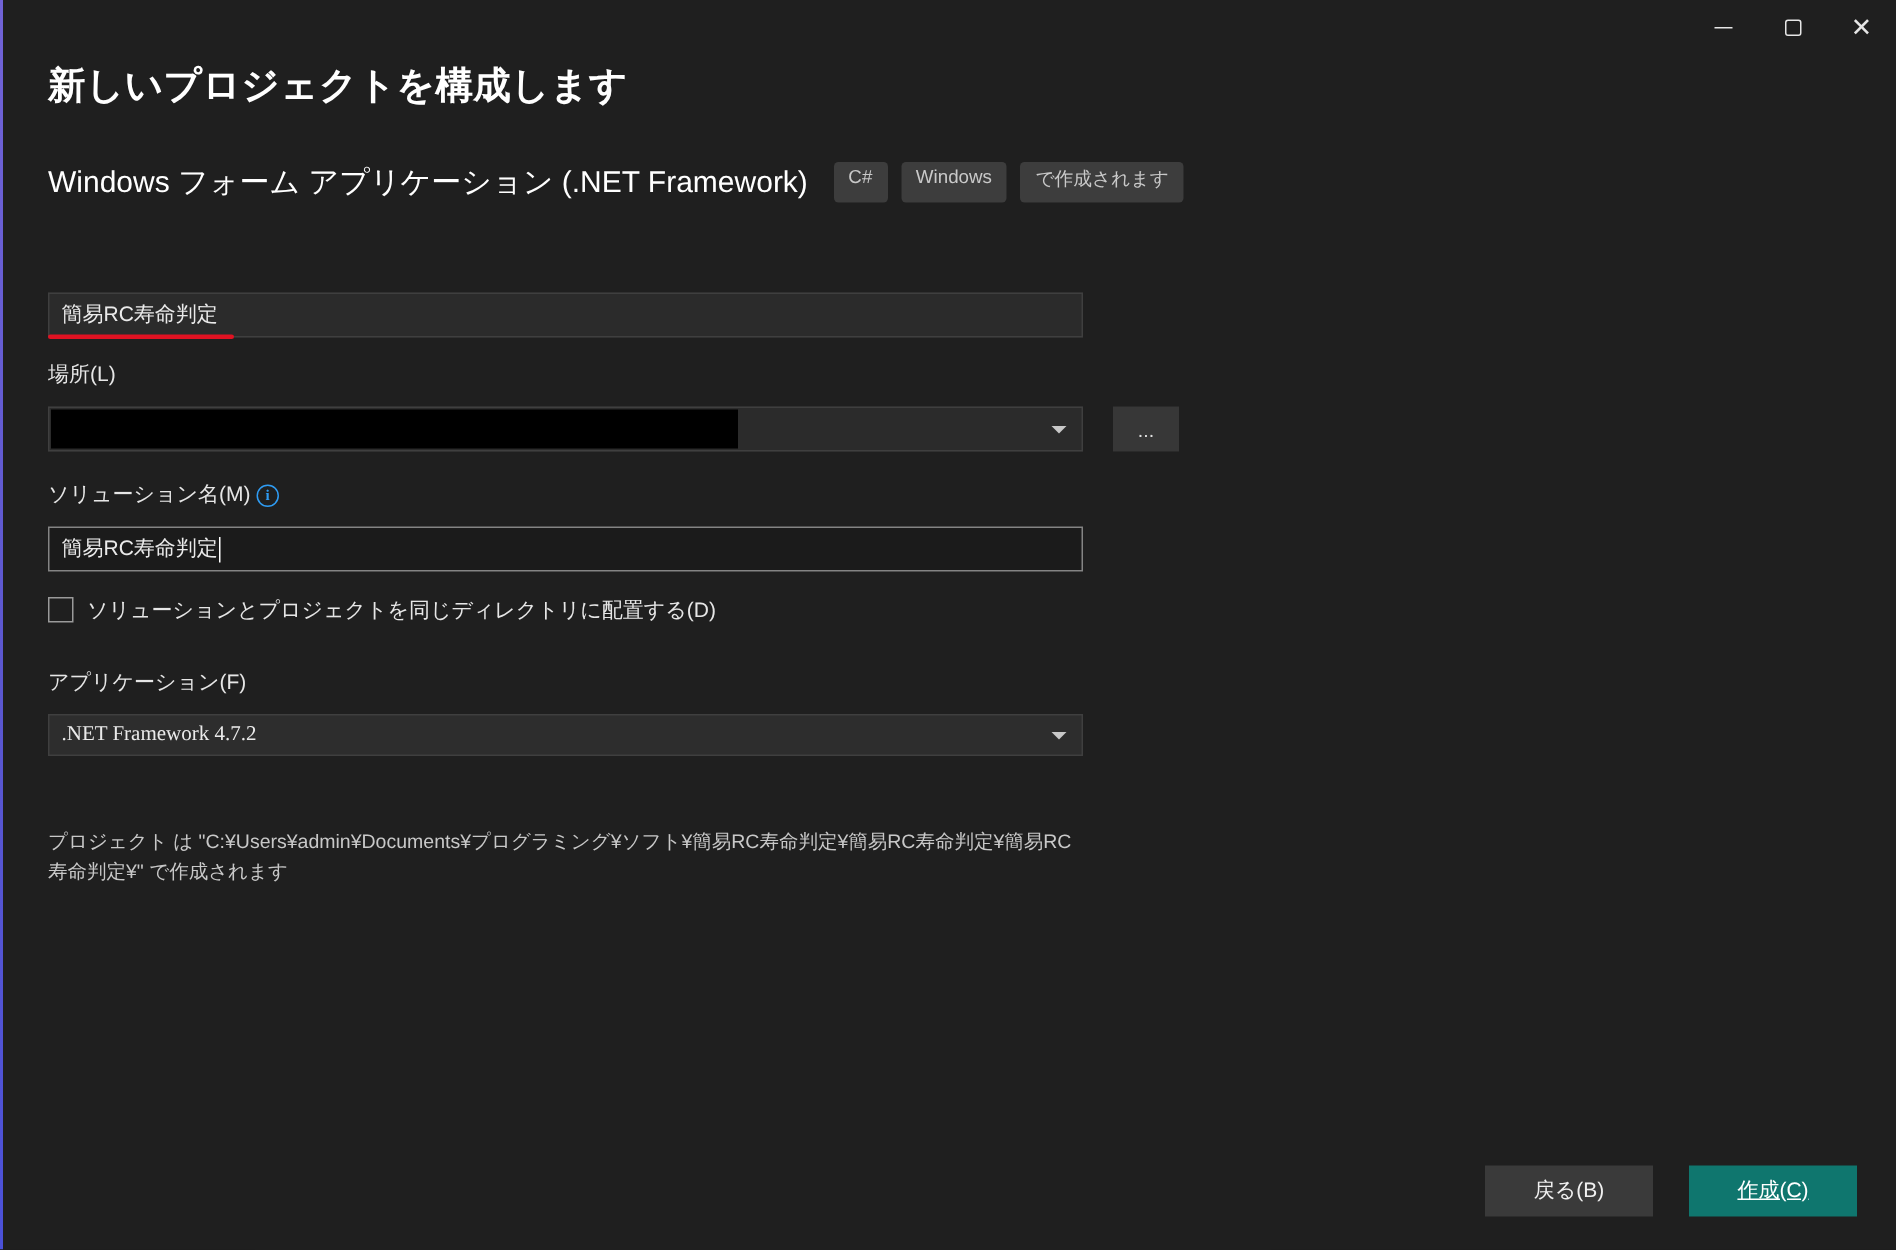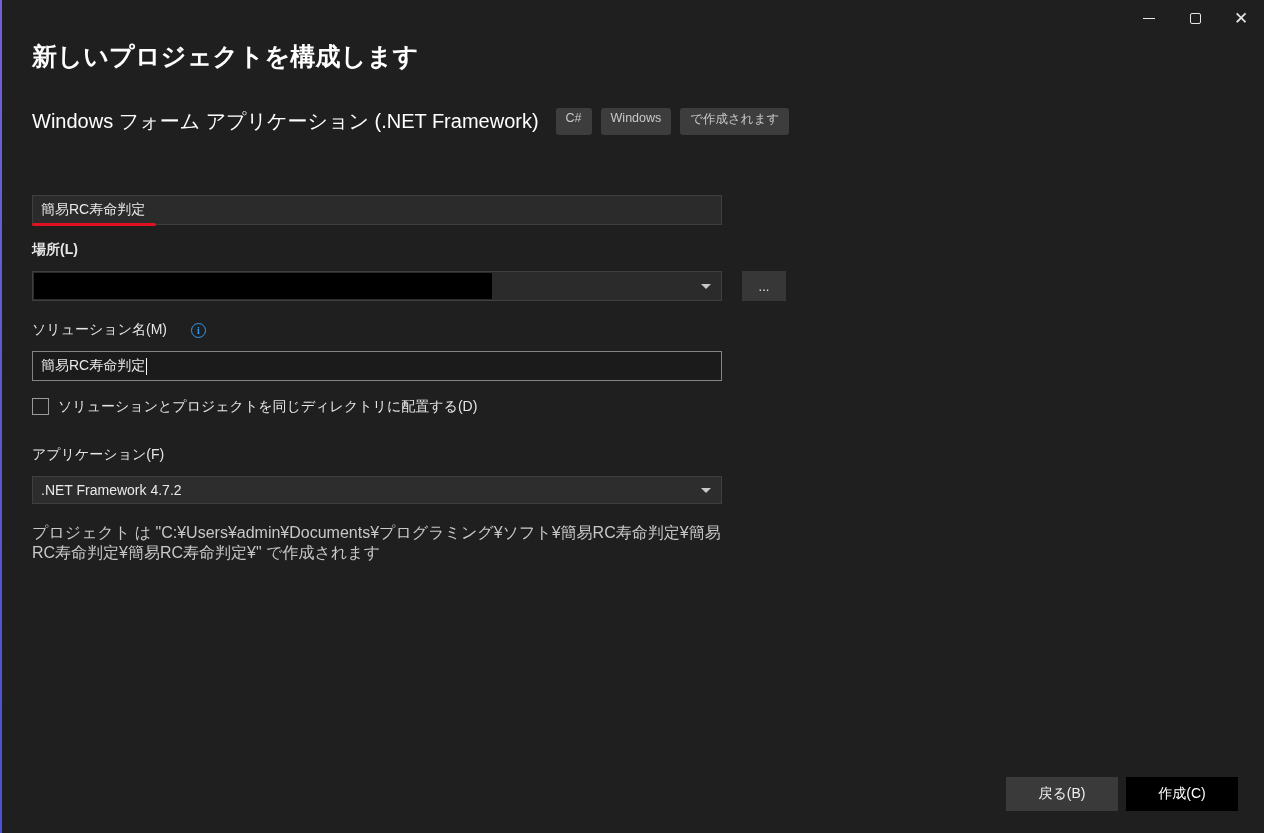--- a/index.html
+++ b/index.html
@@ -31,22 +31,22 @@
   .template-row { position: absolute; left: 32px; top: 108px; display: flex; }
   .template-name { font-size: 20px; font-weight: 400; color: #ffffff; white-space: nowrap; }
   .tags { display: flex; margin-left: 17px; gap: 9px; }
   .tag {
     background: #3d3d3d; color: #c9c9c9; font-size: 12.5px;
     padding: 3px 10px 4px 10px; border-radius: 3px; white-space: nowrap;
   }
   
   .field-label { position: absolute; left: 32px; font-size: 14px; color: #e6e6e6; }
   .lbl-project  { top: 163px; margin-top: 44px; }
-  .lbl-location { top: 241px; font-weight: bold; }
-  .lbl-solution { top: 321px; display: flex; align-items: center; gap: 24px; }
+  .lbl-location { top: 241px; }
+  .lbl-solution { top: 321px; display: flex; align-items: center; gap: 4px; }
   .lbl-framework{ top: 446px; }
   .info-icon {
     width: 15px; height: 15px; border-radius: 50%;
     border: 1.5px solid #2f9cf3; color: #2f9cf3;
     display: inline-flex; align-items: center; justify-content: center;
     font-size: 10px; font-weight: 700; font-family: "Liberation Serif", serif;
   }
   .textbox {
     position: absolute; left: 32px; width: 690px; height: 30px;
     background: #2b2b2b; border: 1px solid #3f3f3f;
@@ -80,31 +80,31 @@
   .checkbox {
     width: 17px; height: 17px; border: 1px solid #9a9a9a; background: transparent;
     display: inline-block;
   }
   .checkbox-label { font-size: 14px; color: #e6e6e6; margin-left: 9px; }
   
   .dropdown {
     position: absolute; left: 32px; top: 476px; width: 690px; height: 28px;
     background: #2d2d2d; border: 1px solid #3f3f3f;
     font-size: 14px; color: #eaeaea;
-    display: flex; align-items: center; padding: 0 8px; cursor: default;
+    display: flex; align-items: center; padding: 0 8px; cursor: default; font-family: Liberation Serif, serif;
   }
   .dropdown .combo-arrow-zone { right: 0; }
   
   .output-note {
-    position: absolute; left: 32px; top: 523px; width: 692px;
-    font-size: 16px; line-height: 20px; color: #c8c8c8;
+    position: absolute; left: 32px; top: 551px; width: 692px;
+    font-size: 13px; line-height: 20px; color: #c8c8c8;
     word-break: break-all;
   }
   
-  .footer-buttons { position: absolute; right: 26px; top: 777px; display: flex; gap: 8px; }
+  .footer-buttons { position: absolute; right: 26px; top: 777px; display: flex; gap: 24px; }
   .btn {
     width: 112px; height: 34px; font-size: 14px;
     display: flex; align-items: center; justify-content: center;
     border: none; cursor: default; font-family: inherit;
   }
   .btn-back { background: #3a3a3a; color: #f0f0f0; }
   .btn-create { color: #ffffff; }
 </style>
 </head>
 <body>
@@ -170,14 +170,14 @@
   <span>.NET Framework 4.7.2</span>
   <span class="combo-arrow-zone">
     <span class="arrow-down"></span>
   </span>
 </div>
 
 <div class="output-note">プロジェクト は "C:¥Users¥admin¥Documents¥プログラミング¥ソフト¥簡易RC寿命判定¥簡易RC寿命判定¥簡易RC寿命判定¥" で作成されます</div>
 
 <div class="footer-buttons">
   <button class="btn btn-back">戻る(B)</button>
-  <button class="btn btn-create" style="background: #000000;">作成(C)</button>
+  <button class="btn btn-create" style="background: #0f766e; text-decoration: underline;">作成(C)</button>
 </div>
 
 </body></html>

